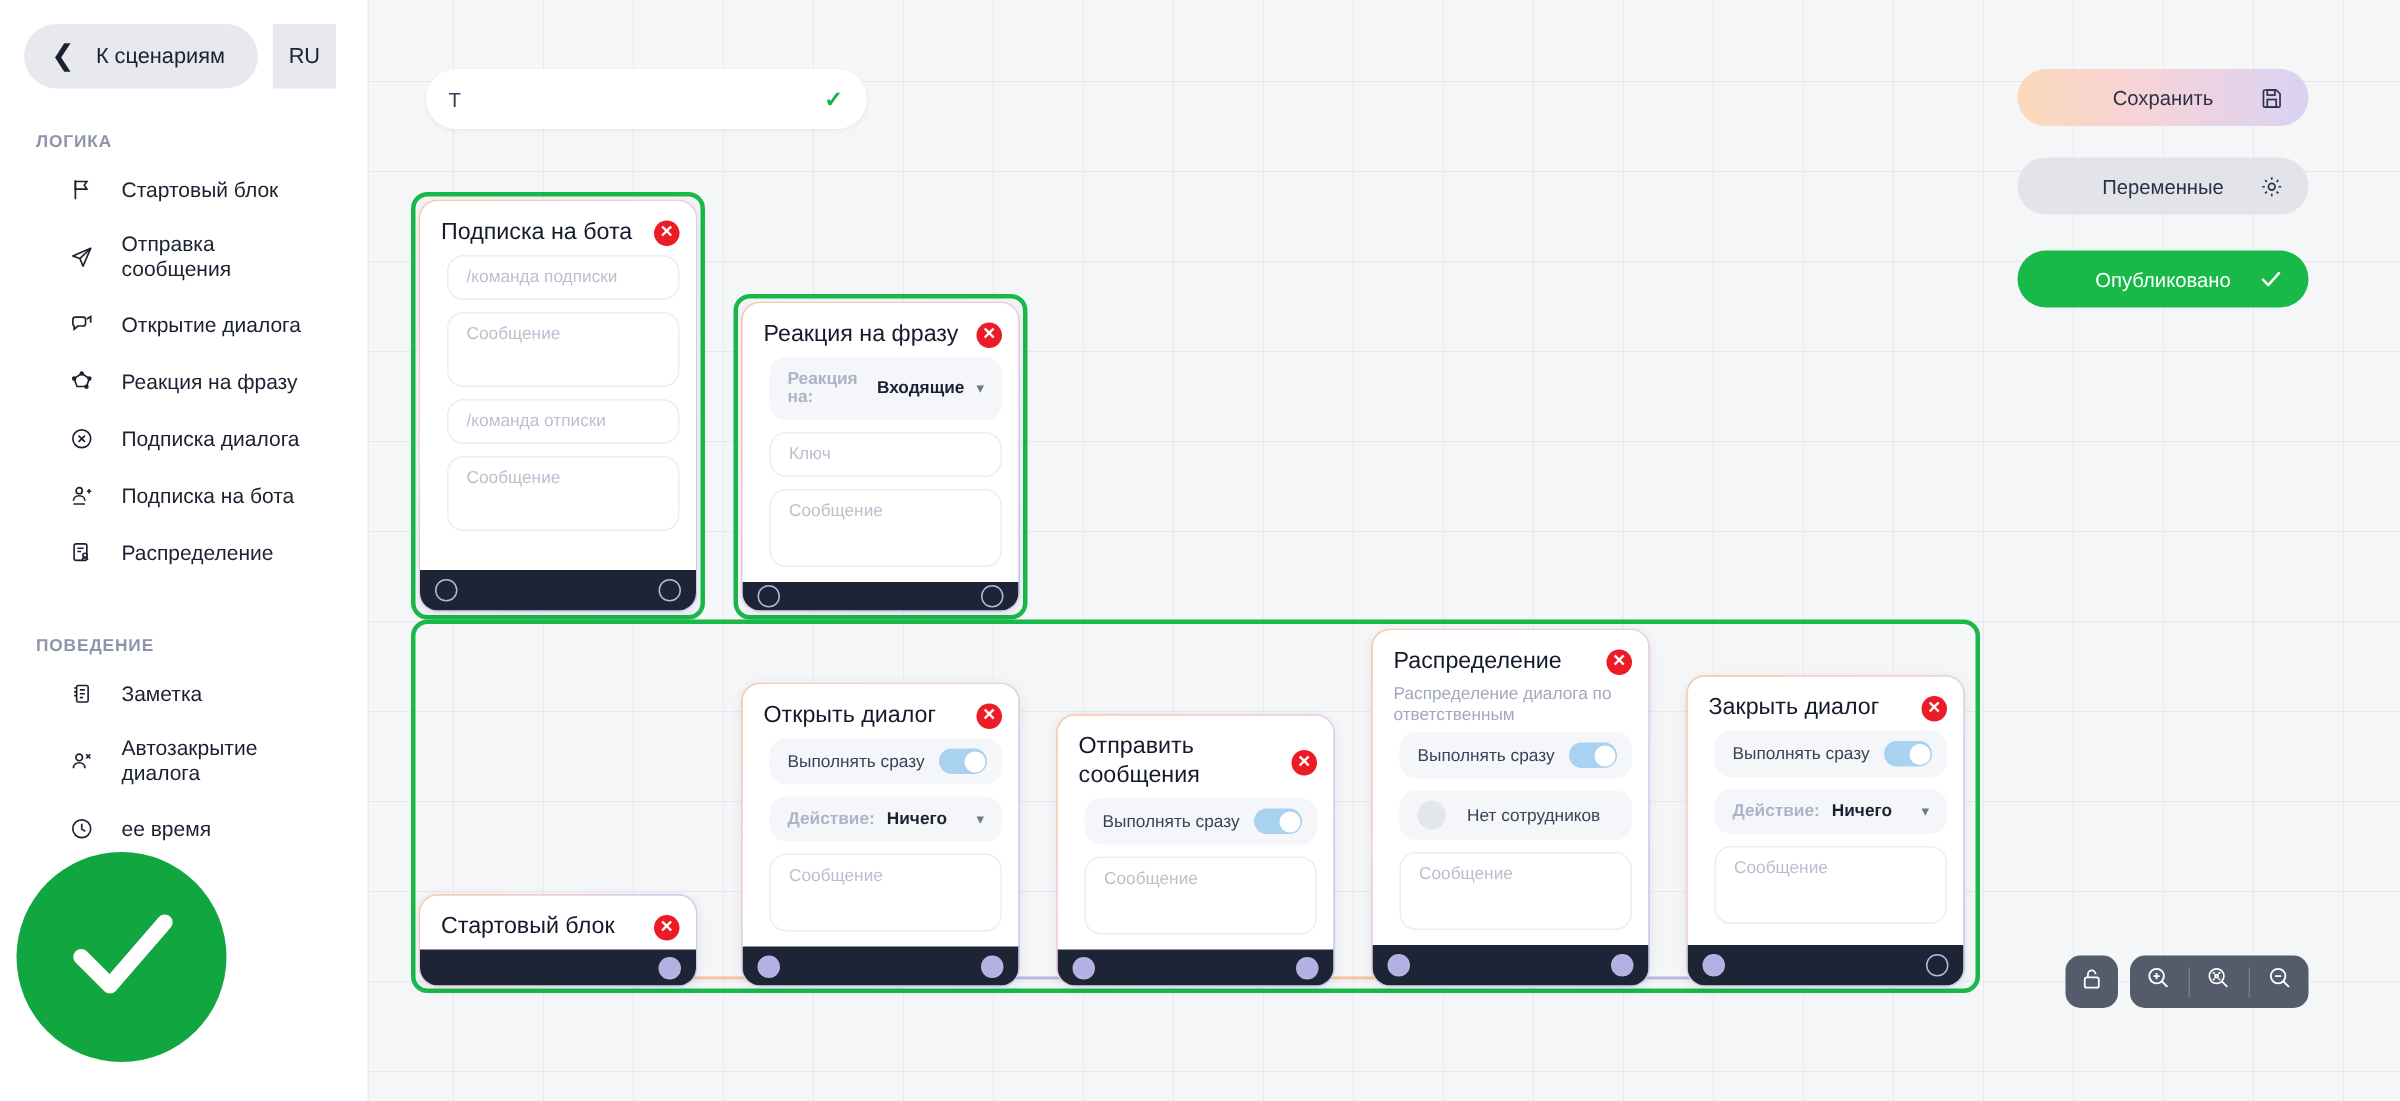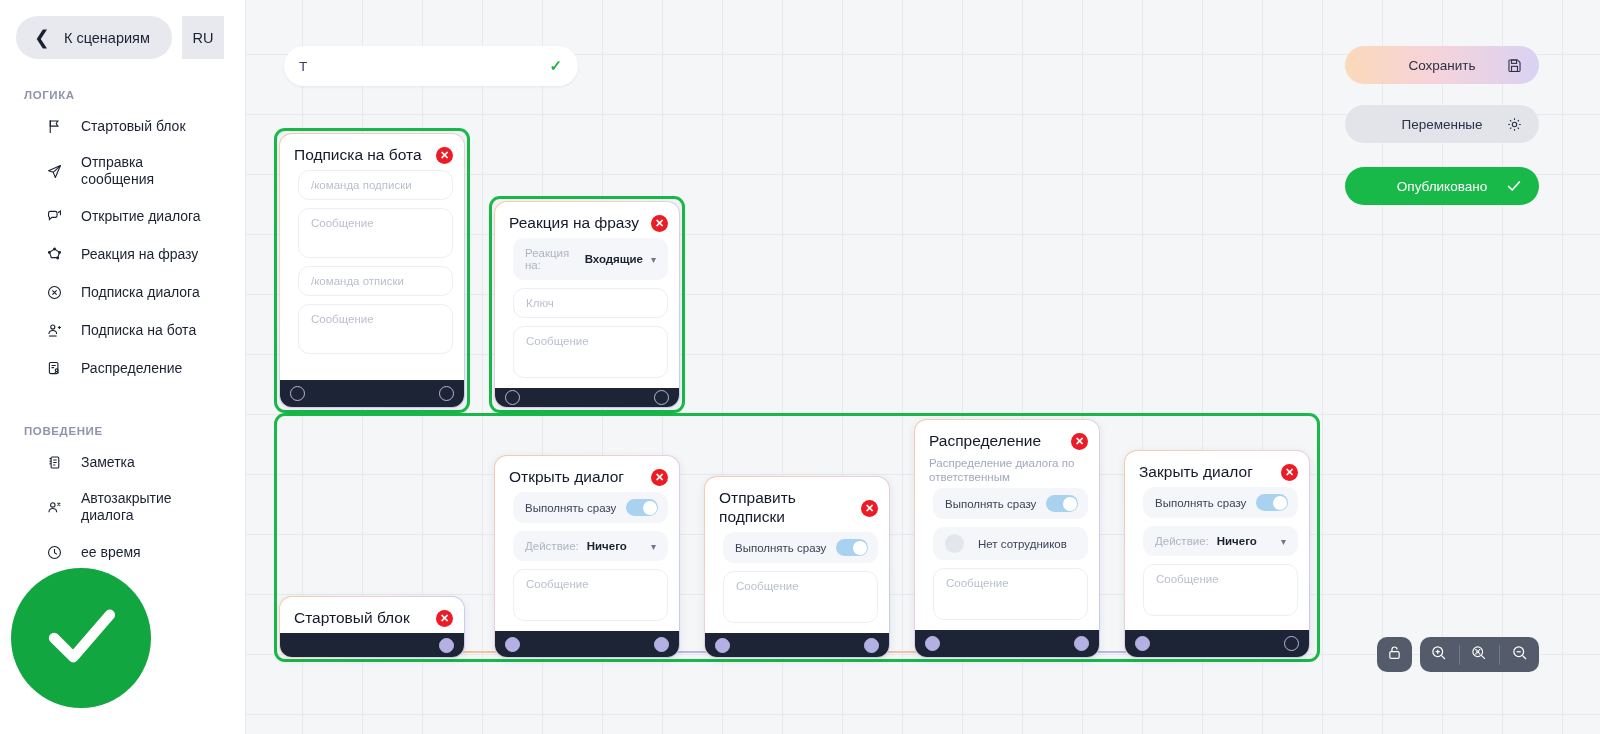--- a/index.html
+++ b/index.html
@@ -123,21 +123,21 @@
     font-size: 11.5px; color: #b9bfcd;
     padding: 8px 12px; background: #fff;
   }
   .fld.ta { min-height: 50px; }
   .fld.ta.tall { min-height: 52px; }
   .pill {
     background: #f5f6f9; border-radius: 11px;
     display: flex; align-items: center; gap: 8px;
     padding: 9px 12px; font-size: 11.5px;
   }
-  .pill .pl { color: #aeb4c5; }
+  .pill .pl { color: #aeb4c5; font-weight: bold; }
   .pill .pv { color: #1b2130; font-weight: 700; }
   .pill .chev { margin-left: auto; color: #6f7789; font-size: 10px; }
   .pill.tog { justify-content: space-between; padding: 7px 10px 7px 12px; }
   .pill.tog .tl { color: #3b4257; font-size: 11.5px; }
   .toggle {
     width: 32px; height: 17px; border-radius: 10px; background: #a9d2f0;
     position: relative; flex: 0 0 32px; cursor: pointer;
   }
   .toggle .knob {
     position: absolute; right: 1.5px; top: 1.5px;
@@ -423,21 +423,21 @@
         <div class="fld ta tall">Сообщение</div>
       </div>
       <div class="node-foot">
         <div class="port filled"></div>
         <div class="port filled"></div>
       </div>
     </div>
 
     <div class="node" style="left:458px; top:476px; width:186px; height:182px;">
       <div class="node-head">
-        <div class="node-title" style="max-width:115px">Отправить подписки</div>
+        <div class="node-title" style="max-width:115px">Отправить сообщения</div>
         <div class="close-x" style="margin-top:12px">✕</div>
       </div>
       <div class="node-body">
         <div class="pill tog">
           <span class="tl">Выполнять сразу</span>
           <span class="toggle">
               <span class="knob"></span>
             </span>
         </div>
         <div class="fld ta tall">Сообщение</div>

